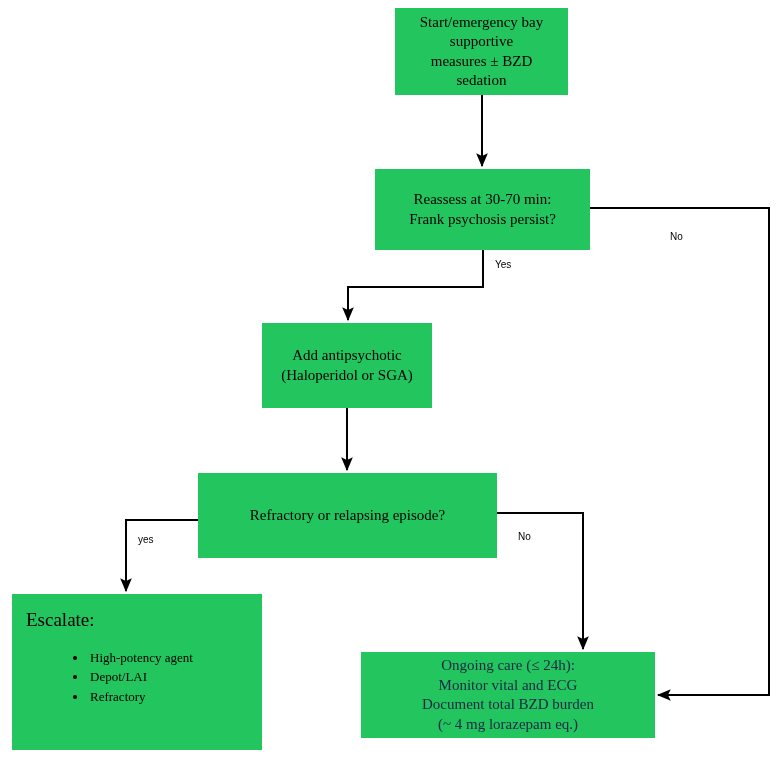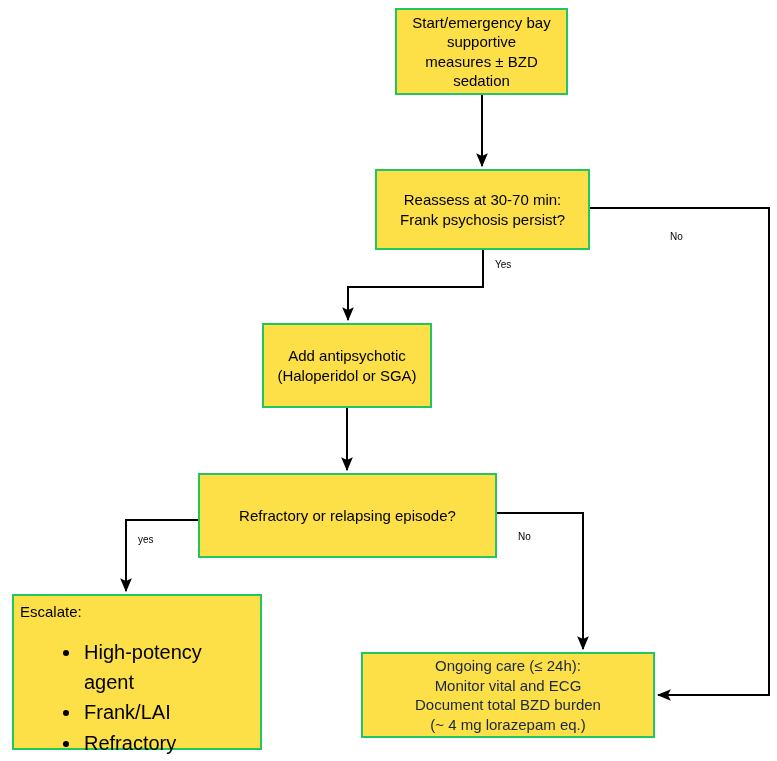--- a/index.html
+++ b/index.html
@@ -19,53 +19,54 @@
     position: absolute;
     left: 0;
     top: 0;
     width: 777px;
     height: 761px;
     pointer-events: none;
   }
   .node {
     position: absolute;
     box-sizing: border-box;
-    border: 2px solid #22c55e;
-    background: #fde047;
+    border: 8px solid #22c55e;
+    background: #22c55e;
     display: flex;
     align-items: center;
     justify-content: center;
     text-align: center;
     white-space: pre-line;
     font-size: 15px;
     line-height: 1.3;
     color: #000000;
+    font-family: Liberation Serif, serif;
   }
   .node-start        { left: 395px; top: 8px;   width: 173px; height: 87px; }
   .node-reassess     { left: 375px; top: 169px; width: 215px; height: 81px; }
   .node-antipsychotic{ left: 262px; top: 323px; width: 170px; height: 85px; }
   .node-refractory   { left: 198px; top: 473px; width: 299px; height: 85px; }
   .node-ongoing      { left: 361px; top: 652px; width: 294px; height: 86px; color: #1a2744; }
   .node-escalate {
     left: 12px; top: 594px; width: 250px; height: 156px;
     display: block;
     text-align: left;
     white-space: normal;
     padding: 6px 6px;
   }
   .node-escalate .escalate-heading {
-    font-size: 15px;
+    font-size: 19px;
     line-height: 1.3;
   }
   .node-escalate ul {
     margin: 15px 0 0 0;
     padding-left: 62px;
   }
   .node-escalate li {
-    font-size: 20px;
+    font-size: 13px;
     line-height: 1.52;
     padding-left: 2px;
   }
   .edge-label {
     position: absolute;
     font-size: 10px;
     color: #000000;
     background: #ffffff;
     line-height: 1.2;
   }
@@ -108,21 +109,21 @@
 
   <div class="node node-ongoing">Ongoing care (≤ 24h):
 Monitor vital and ECG
 Document total BZD burden
 (~ 4 mg lorazepam eq.)</div>
 
   <div class="node node-escalate">
     <div class="escalate-heading">Escalate:</div>
     <ul>
       <li>High-potency agent</li>
-      <li>Frank/LAI</li>
+      <li>Depot/LAI</li>
       <li>Refractory</li>
     </ul>
   </div>
 
   <div class="edge-label label-yes-upper">Yes</div>
 
   <div class="edge-label label-no-upper">No</div>
 
   <div class="edge-label label-yes-lower">yes</div>
 

